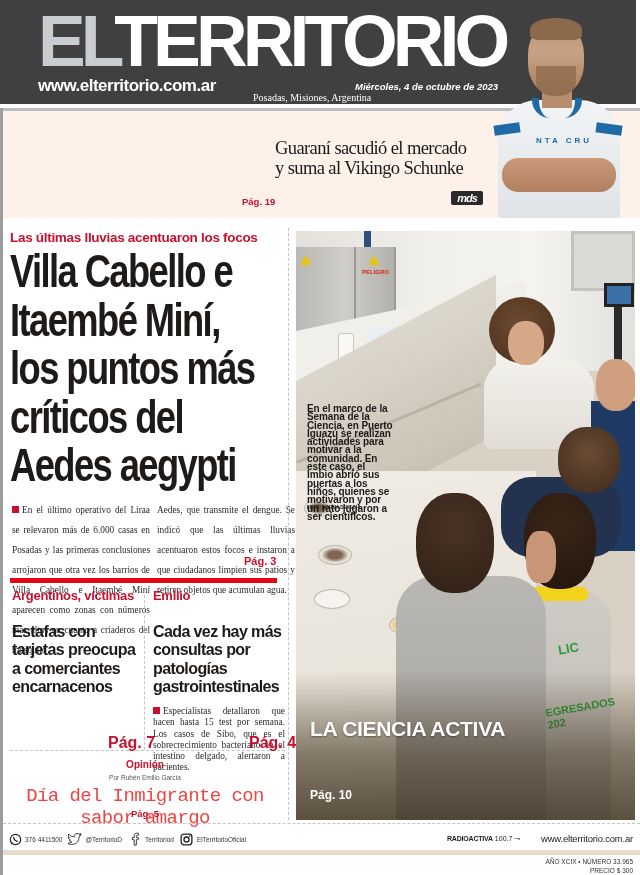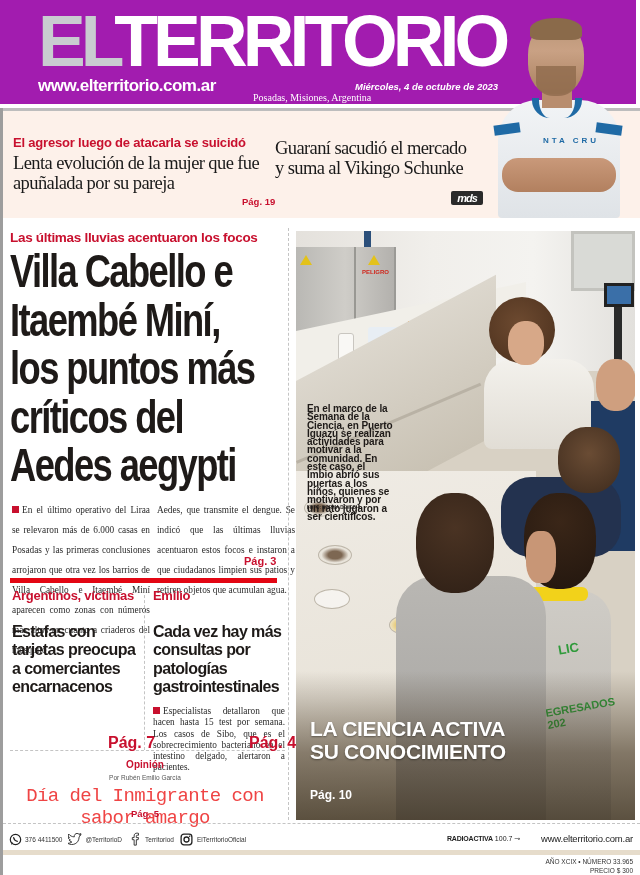--- a/index.html
+++ b/index.html
@@ -1,20 +1,20 @@
 <!DOCTYPE html>
 <html><head>
 <meta charset="utf-8">
 <style>
   * { box-sizing: border-box; margin: 0; padding: 0; }
   html, body { width: 640px; height: 875px; background: #ffffff; overflow: hidden; }
   body { position: relative; font-family: "Liberation Sans", sans-serif; color: #1a1a1a; }
 
   
-  .masthead { position: absolute; left: 0; top: 0; width: 636px; height: 104px; background: #a21caf; }
+  .masthead { position: absolute; left: 0; top: 0; width: 636px; height: 104px; background: #404040; }
   .logo { position: absolute; left: 38px; top: 6px; height: 70px; font-family: "Liberation Sans", sans-serif; font-weight: 700; font-size: 73px; letter-spacing: -5px; line-height: 70px; transform: scaleX(0.98); transform-origin: left top; }
   .logo .el { color: #c9ccd0; }
   .logo .terr { color: #ffffff; }
   .site-url { position: absolute; left: 38px; top: 76px; color: #ffffff; font-weight: 700; font-size: 17px; letter-spacing: -0.5px; }
   .location { position: absolute; left: 253px; top: 92px; color: #ffffff; font-family: "Liberation Serif", serif; font-size: 10px; }
   .date { position: absolute; left: 355px; top: 81px; color: #ffffff; font-weight: 700; font-style: italic; font-size: 9.5px; }
 
   
   .frame-left { position: absolute; left: 0; top: 108px; width: 3px; height: 767px; background: #9d9d9d; }
   .frame-top { position: absolute; left: 0; top: 104px; width: 640px; height: 4px; background: #ffffff; }
@@ -32,21 +32,21 @@
   
   .player { position: absolute; left: 488px; top: 14px; width: 140px; height: 204px; }
   .player .head { position: absolute; left: 40px; top: 8px; width: 56px; height: 72px; border-radius: 45% 45% 42% 42%; background: linear-gradient(#b89476 0%, #c9a184 40%, #a9805f 100%); }
   .player .hair { position: absolute; left: 42px; top: 4px; width: 52px; height: 22px; border-radius: 50% 50% 20% 20%; background: #8a6a4a; }
   .player .beard { position: absolute; left: 48px; top: 52px; width: 40px; height: 30px; border-radius: 0 0 45% 45%; background: #8e6a4c; opacity: 0.8; }
   .player .neck { position: absolute; left: 54px; top: 76px; width: 30px; height: 18px; background: #b88d6e; }
   .player .shirt { position: absolute; left: 10px; top: 86px; width: 122px; height: 118px; border-radius: 40px 40px 4px 4px; background: linear-gradient(#f2f4f6, #dfe3e7); }
   .player .collar { position: absolute; left: 44px; top: 84px; width: 50px; height: 20px; border-left: 7px solid #1f6aa5; border-right: 7px solid #1f6aa5; border-bottom: 0; border-radius: 0 0 18px 18px; }
   .player .sleeve-l { position: absolute; left: 6px; top: 110px; width: 26px; height: 10px; background: #1f6aa5; transform: rotate(-8deg); }
   .player .sleeve-r { position: absolute; left: 108px; top: 110px; width: 26px; height: 10px; background: #1f6aa5; transform: rotate(8deg); }
-  .player .shirt-text { position: absolute; left: 55px; top: 122px; color: #1f6aa5; font-size: 8px; font-weight: 700; letter-spacing: 3px; }
+  .player .shirt-text { position: absolute; left: 48px; top: 122px; color: #1f6aa5; font-size: 8px; font-weight: 700; letter-spacing: 3px; }
   .player .arms { position: absolute; left: 14px; top: 144px; width: 114px; height: 34px; border-radius: 16px; background: linear-gradient(#c9997a, #b2805f); }
 
   
   .main-kicker { position: absolute; left: 10px; top: 230px; color: #c8102e; font-weight: 700; font-size: 13.5px; letter-spacing: -0.3px; }
   .main-headline { position: absolute; left: 10px; top: 247px; width: 280px; font-family: "Liberation Sans", sans-serif; font-weight: 700; font-size: 46px; line-height: 48.5px; letter-spacing: -2px; color: #1e1a18; transform: scaleX(0.79); transform-origin: left top; white-space: nowrap; }
   .main-body { position: absolute; top: 500px; width: 138px; font-family: "Liberation Serif", serif; font-size: 9.3px; line-height: 20px; color: #2a2a2a; text-align: justify; }
   .main-body.col1 { left: 12px; }
   .main-body.col2 { left: 157px; }
   .bullet { display: inline-block; width: 7px; height: 7px; background: #c8102e; margin-right: 3px; vertical-align: 0px; }
   .main-page { position: absolute; left: 244px; top: 555px; color: #c8102e; font-weight: 700; font-size: 11px; }
@@ -135,24 +135,20 @@
   </div>
   <div class="site-url">www.elterritorio.com.ar</div>
   <div class="location">Posadas, Misiones, Argentina</div>
   <div class="date">Miércoles, 4 de octubre de 2023</div>
 </header>
 
 <div class="frame-top"></div>
 <div class="frame-left"></div>
 
 <section class="teasers">
-  <div class="teaser teaser-1">
-    <div class="kicker">El agresor luego de atacarla se suicidó</div>
-    <div class="title">Lenta evolución de la mujer que fue apuñalada por su pareja</div>
-  </div>
   <div class="teaser-page">Pág. 19</div>
   <div class="teaser teaser-2">
     <div class="title">Guaraní sacudió el mercado y suma al Vikingo Schunke</div>
   </div>
   <div class="mds-logo">mds</div>
 </section>
 
 <div class="player">
   <div class="shirt"></div>
   <div class="sleeve-l"></div>
@@ -239,21 +235,20 @@
   <div class="green-text" style="left:250px;top:470px;font-size:11px;width:70px;">EGRESADOS 202</div>
   <div class="kid-shirt"></div>
   <div class="kid-neck"></div>
   <div class="kid-head"></div>
   <div class="shade"></div>
 
   <figcaption class="photo-caption">En el marco de la Semana de la Ciencia, en Puerto Iguazú se realizan actividades para motivar a la comunidad. En este caso, el Imbio abrió sus puertas a los niños, quienes se motivaron y por un rato jugaron a ser científicos.</figcaption>
   <div class="photo-credit">FOTO: NORMA DEVECHI</div>
   <h2 class="photo-headline">
     <div>LA CIENCIA ACTIVA</div>
-    <div>SU CONOCIMIENTO</div>
   </h2>
   <div class="photo-page">Pág. 10</div>
 </figure>
 
 <div class="footer-rule-top"></div>
 <div class="social">
   <span class="ico">
     <svg width="13" height="13" viewBox="0 0 14 14">
         <circle cx="7" cy="7" r="5.6" fill="none" stroke="#222" stroke-width="1.3"></circle>
         <path d="M2.2 12.6 L3.2 9.8 L4.6 11.2 Z" fill="#222"></path>

